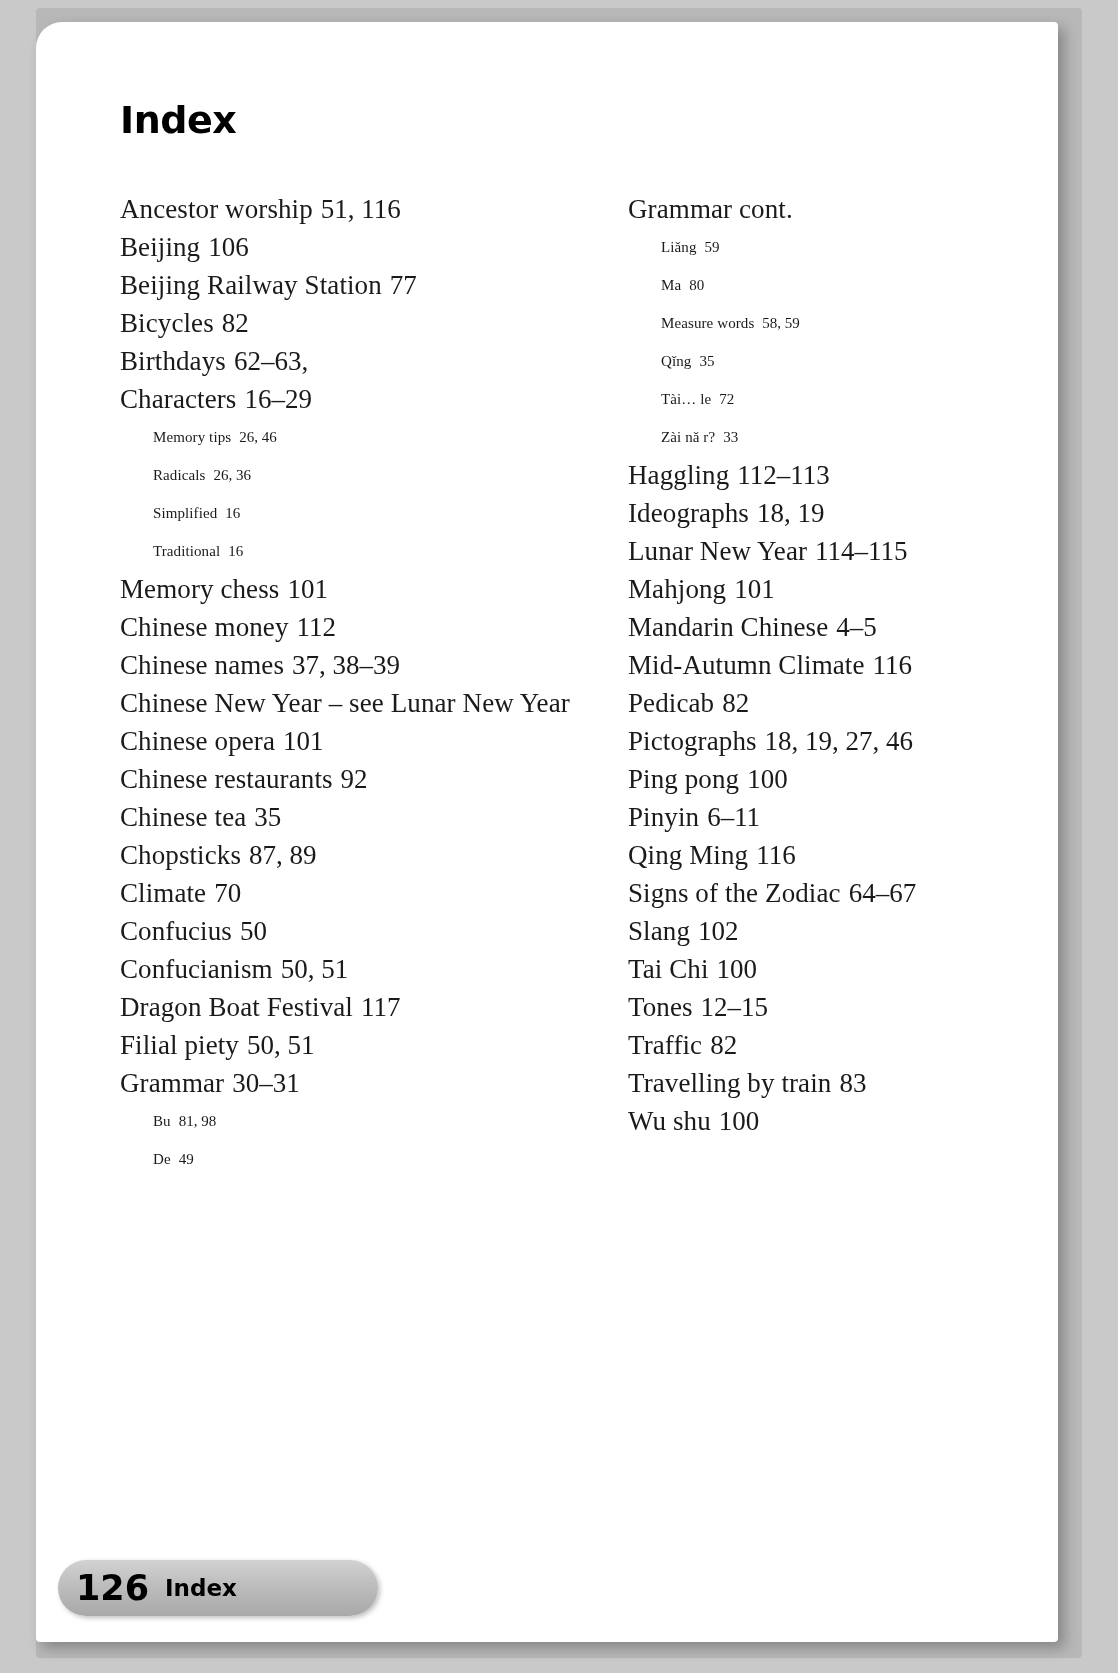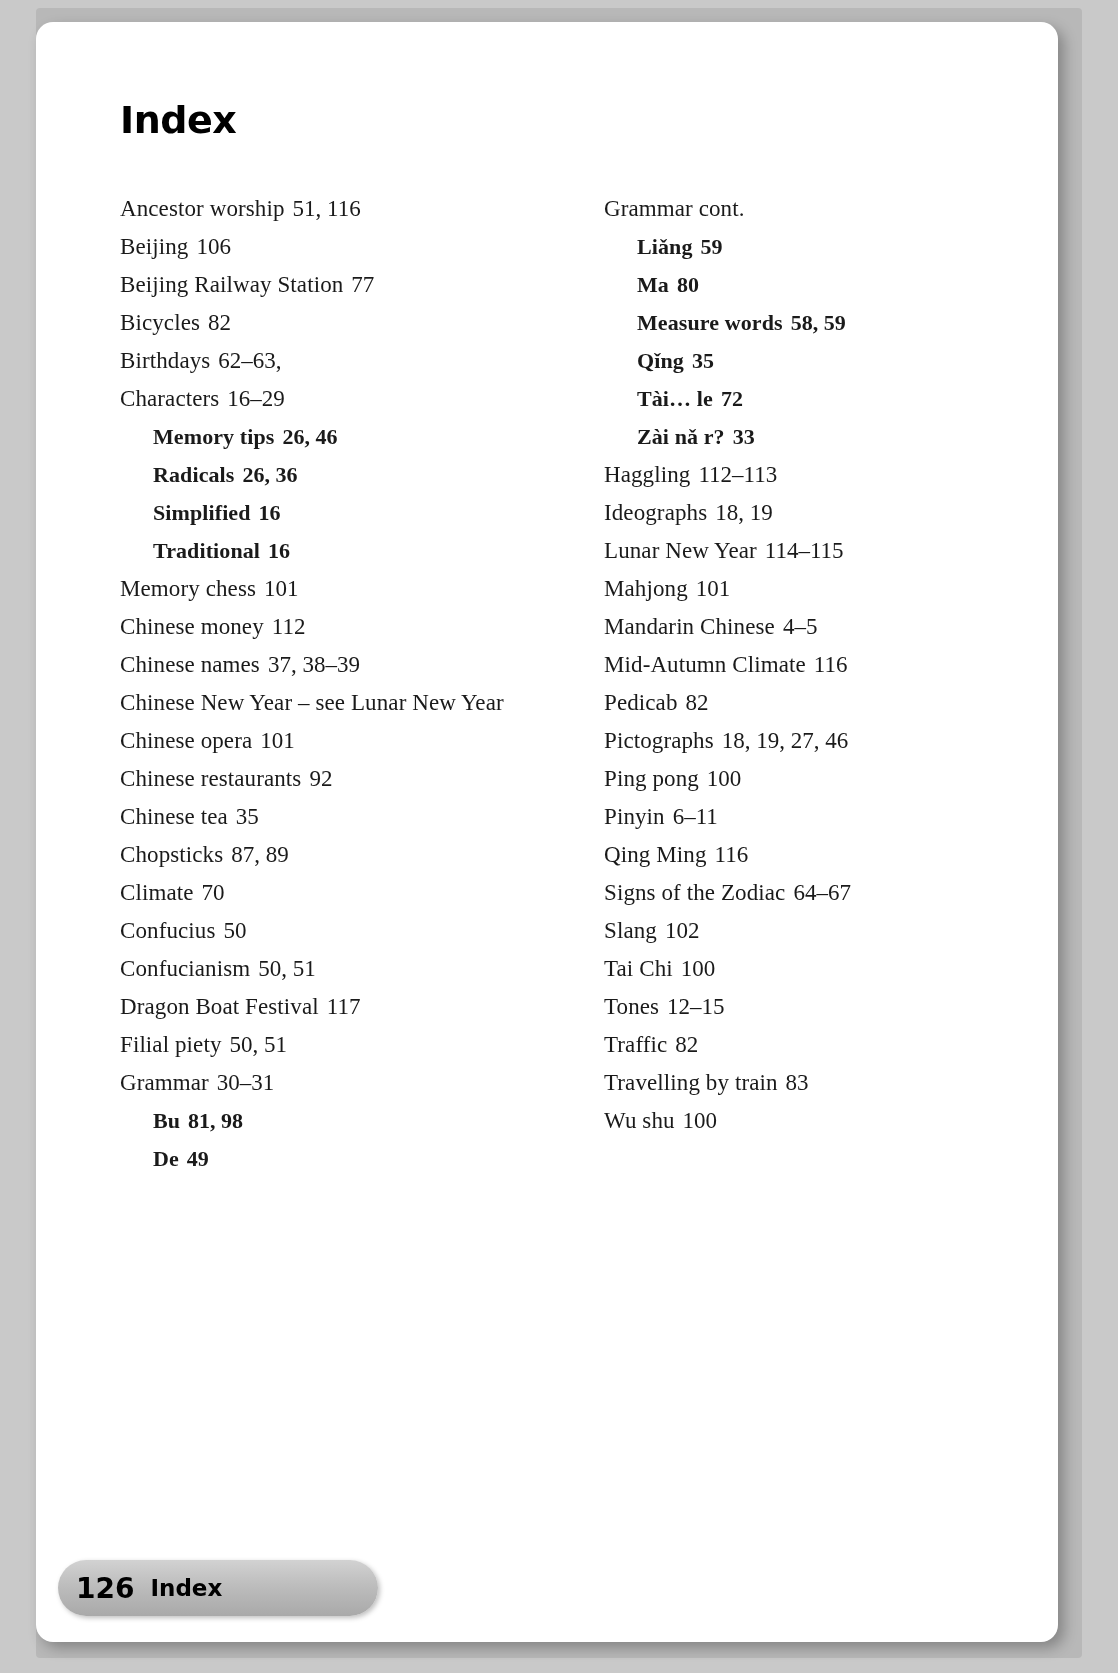--- a/index.html
+++ b/index.html
@@ -32,21 +32,20 @@
     top: 22px;
     width: 1022px;
     height: 1620px;
     background: #ffffff;
     border-top-left-radius: 26px;
     border-top-right-radius: 4px;
     border-bottom-right-radius: 4px;
     border-bottom-left-radius: 4px;
     box-shadow: 6px 6px 14px rgba(0,0,0,0.28);
     overflow: hidden;
-    border-radius: 17px;
   }
 
   .page-title {
     position: absolute;
     left: 84px;
     top: 76px;
     font-family: "DejaVu Sans", sans-serif;
     font-weight: bold;
     font-size: 38px;
     letter-spacing: -0.5px;
@@ -59,30 +58,29 @@
     top: 168px;
     width: 880px;
     display: flex;
     gap: 88px;
   }
   .col {
     width: 420px;
   }
 
   .entry {
-    font-size: 23px;
+    font-size: 27px;
     line-height: 38px;
     color: #1a1a1a;
     white-space: nowrap;
     font-family: "Liberation Serif", serif;
   }
   .entry.level-1 {
     padding-left: 33px;
-    font-size: 22px;
-    font-weight: bold;
+    font-size: 15px;
   }
   .entry .term {
     letter-spacing: 0.1px;
   }
   .entry .pages {
     margin-left: 8px;
   }
 
   
   .fade-left .term::first-letter {
@@ -98,21 +96,21 @@
     height: 56px;
     background: linear-gradient(to bottom, #d2d2d2 0%, #bdbdbd 45%, #a9a9a9 100%);
     border-radius: 28px;
     box-shadow: 2px 2px 5px rgba(0,0,0,0.25);
     display: flex;
     align-items: center;
   }
   .footer-page-num {
     font-family: "DejaVu Sans", sans-serif;
     font-weight: bold;
-    font-size: 28px;
+    font-size: 35px;
     color: #000;
     margin-left: 18px;
   }
   .footer-label {
     font-family: "DejaVu Sans", sans-serif;
     font-weight: bold;
     font-size: 23px;
     color: #000;
     margin-left: 16px;
   }

